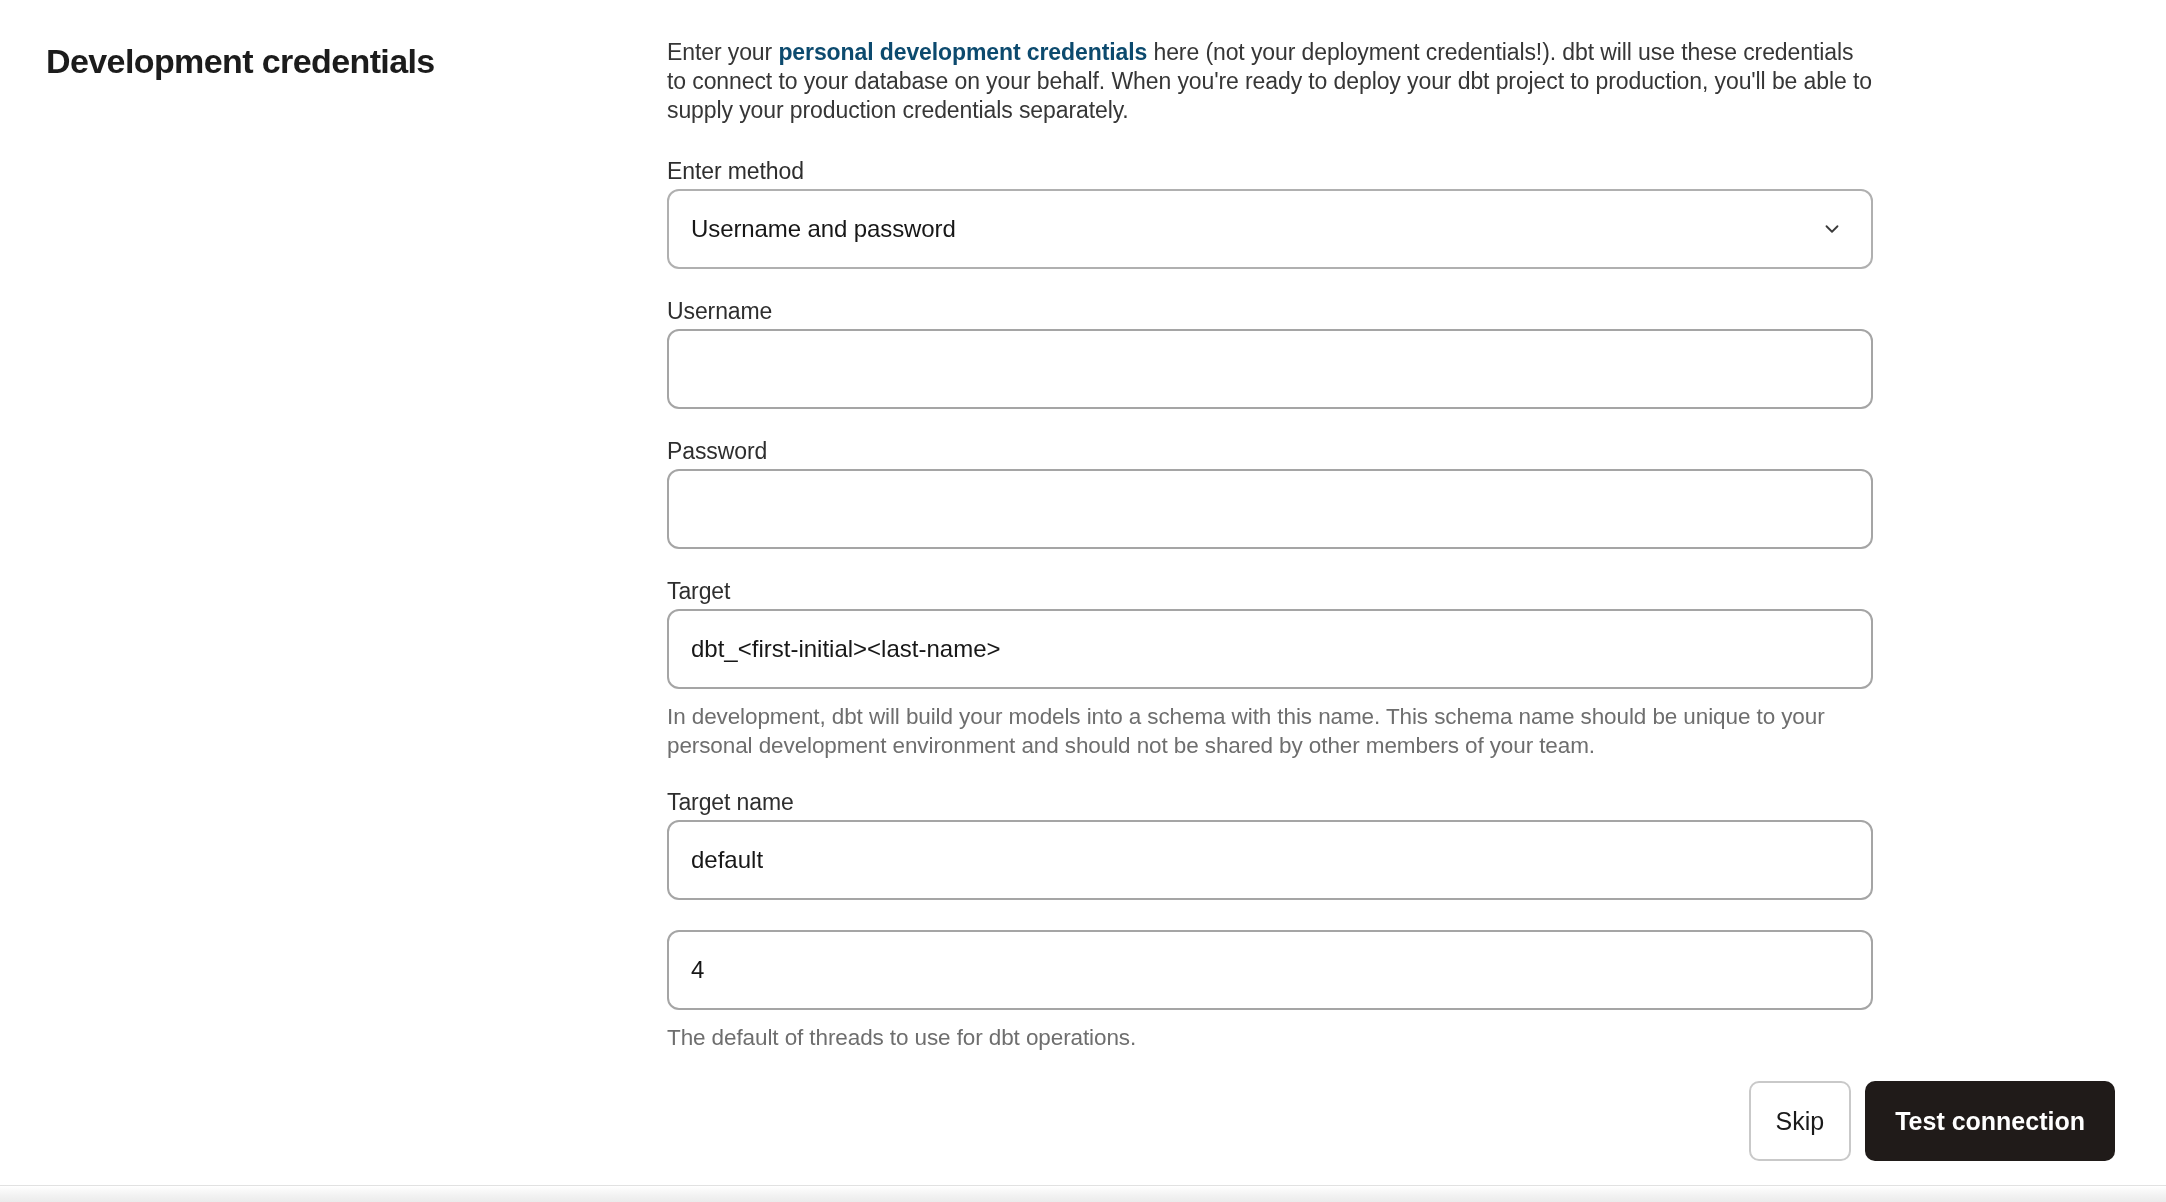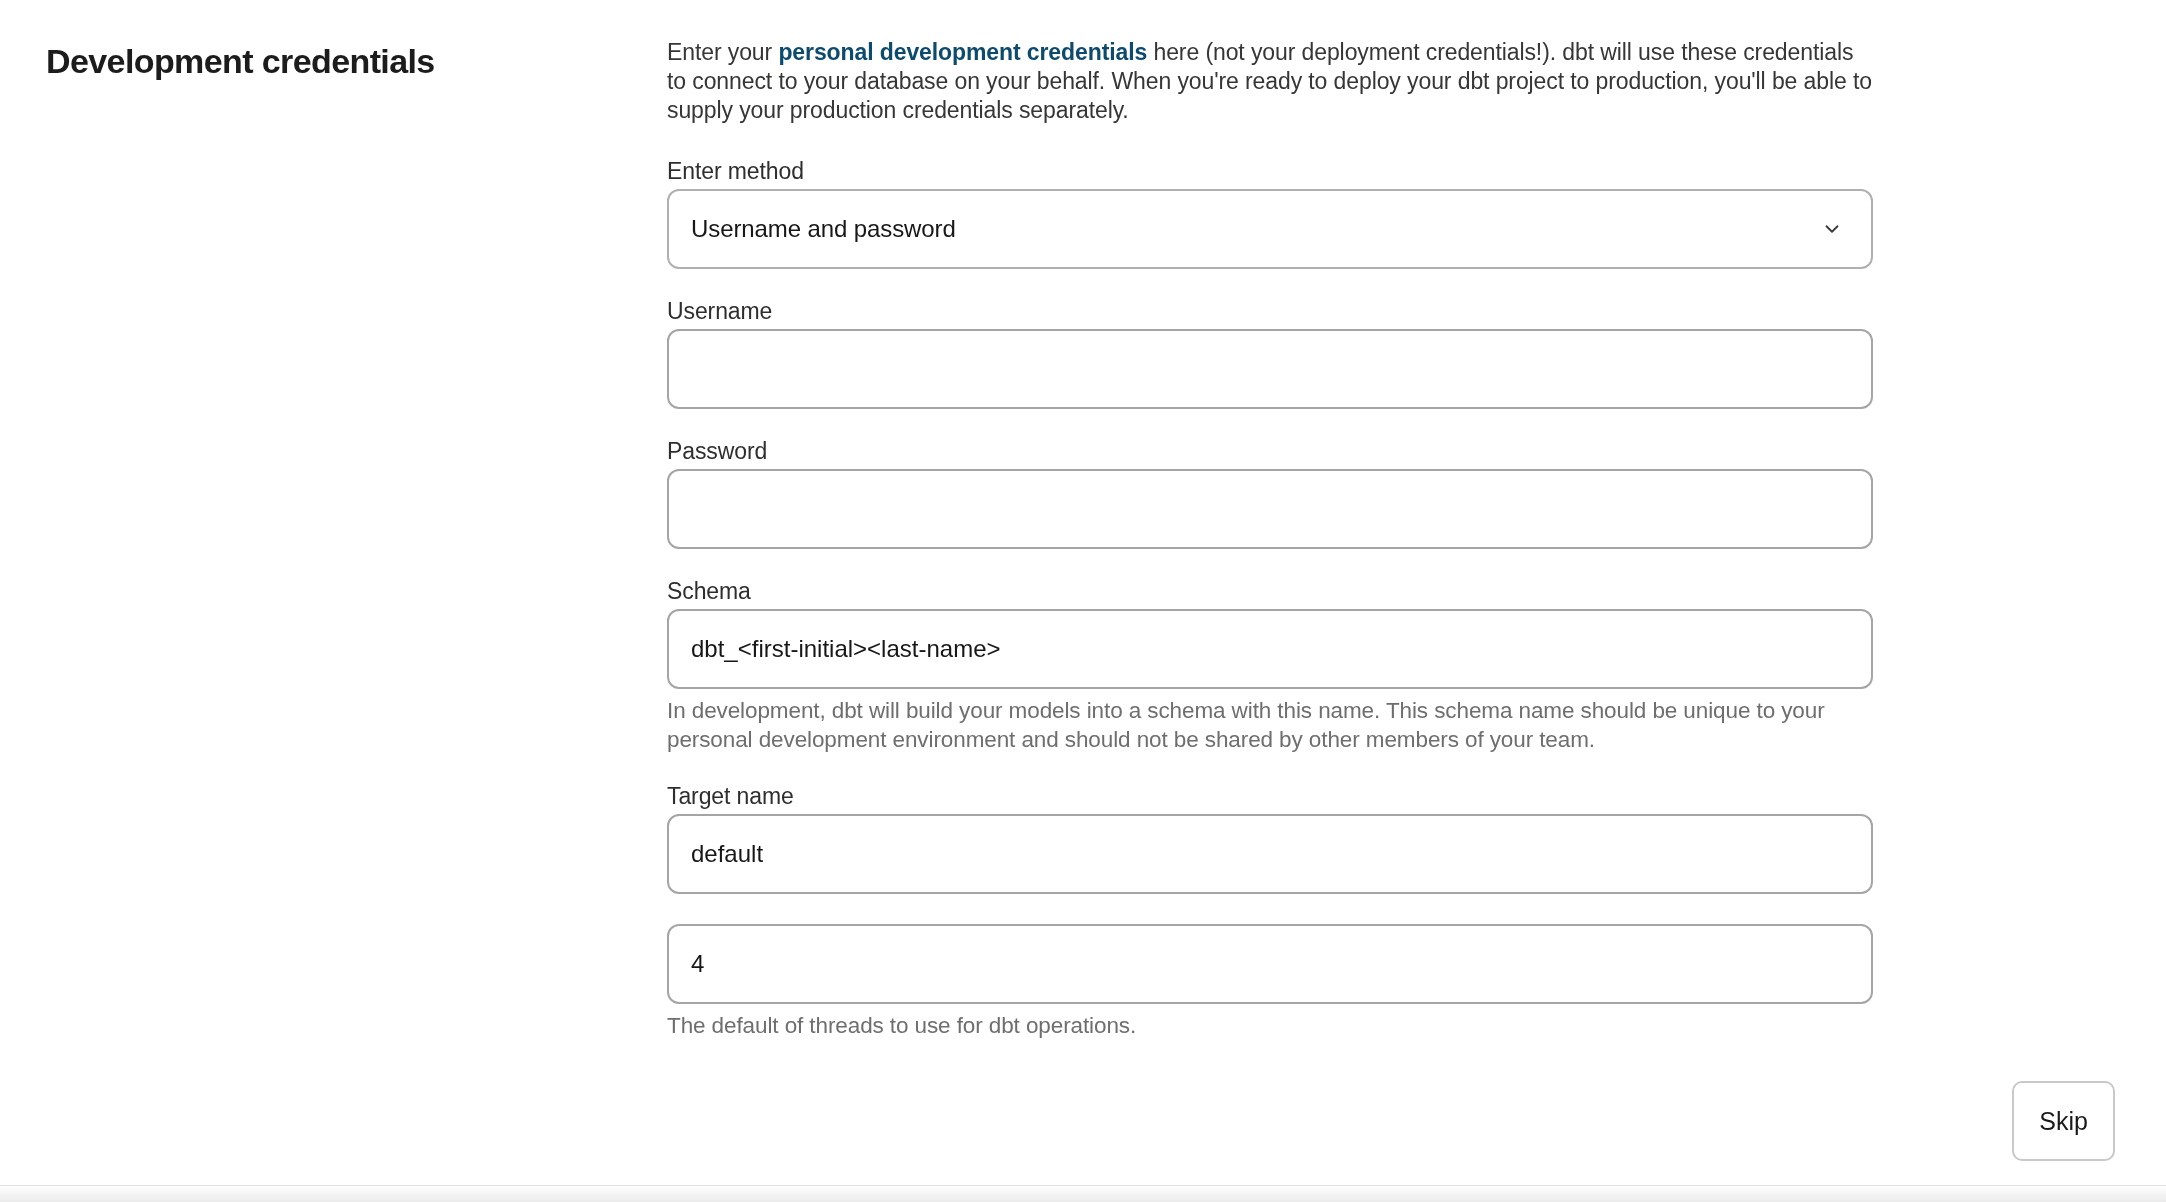--- a/index.html
+++ b/index.html
@@ -59,21 +59,21 @@
     cursor: pointer;
     border-color: #b0b0b0;
   }
   .select-box .chevron {
     display: inline-flex;
     color: #3a3a3a;
     flex: 0 0 auto;
     margin-right: 6px;
   }
   .helper {
-    margin-top: 7px;
+    margin-top: 13px;
     font-size: 22.5px;
     line-height: 29px;
     color: #6e6e6e;
     letter-spacing: -0.1px;
   }
   .actions {
     position: absolute;
     right: 51px;
     top: 1081px;
     display: flex;
@@ -137,34 +137,35 @@
     <label class="field-label">Username</label>
     <input class="text-input" type="text" value="" style="">
   </div>
 
   <div class="field">
     <label class="field-label">Password</label>
     <input class="text-input" type="password" value="" style="">
   </div>
 
   <div class="field">
-    <label class="field-label">Schema</label>
+    <label class="field-label">Target</label>
     <input class="text-input" type="text" value="dbt_&lt;first-initial&gt;&lt;last-name&gt;" style="">
     <p class="helper">In development, dbt will build your models into a schema with this name. This schema name should be unique to your personal development environment and should not be shared by other members of your team.</p>
   </div>
 
   <div class="field">
     <label class="field-label">Target name</label>
     <input class="text-input" type="text" value="default" style="">
   </div>
 
   <div class="field">
     <input class="text-input" type="text" value="4" style="">
     <p class="helper">The default of threads to use for dbt operations.</p>
   </div>
 
 </div>
 
 <div class="actions">
   <button class="btn btn-secondary">Skip</button>
+  <button class="btn btn-primary">Test connection</button>
 </div>
 
 <div class="footer-band"></div>
 
 </body></html>

